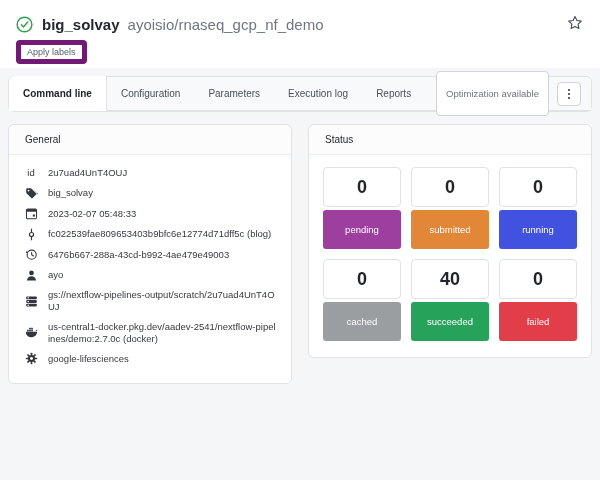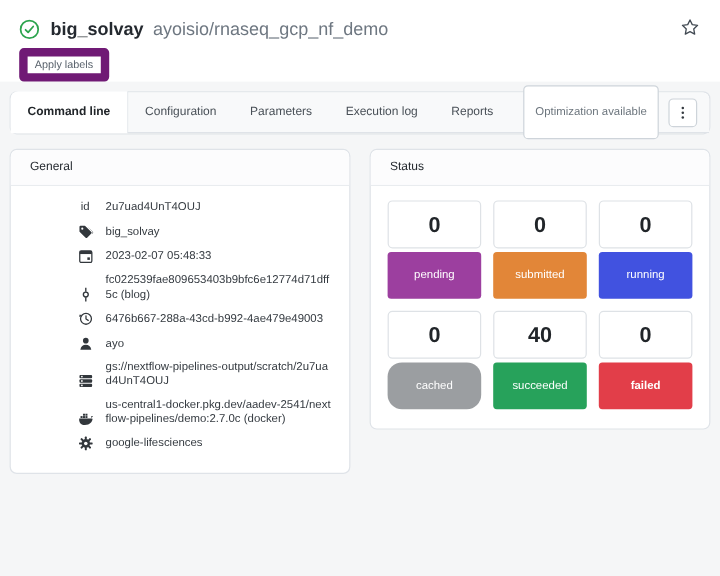--- a/index.html
+++ b/index.html
@@ -8,21 +8,21 @@
 
   
   .page-header { background: #fff; height: 68px; padding: 15px 16px 0; }
   .header-row1 { display: flex; align-items: center; }
   .check-icon { width: 17px; height: 17px; margin-right: 9px; flex: 0 0 17px; }
   .run-name { font-size: 15px; font-weight: bold; color: #24292f; }
   .project-name { font-size: 15px; color: #6e7781; margin-left: 8px; }
   .star-btn { margin-left: auto; width: 18px; height: 18px; background: none; border: none; cursor: pointer; padding: 0; }
   .star-btn svg { width: 16px; height: 16px; }
   .apply-labels { display: inline-block; margin-top: 7px; font-size: 9px; color: #57606a;
-                  border: 7px solid #701a75; border-radius: 4px; padding: 2px 6px; background: #fff; cursor: pointer; }
+                  border: 5px solid #701a75; border-radius: 4px; padding: 2px 6px; background: #fff; cursor: pointer; }
 
   .content { padding: 8px; }
 
   .card { background: #fff; border: 1px solid #dfe3e8; border-radius: 6px; }
 
   
   .tabs-header { display: flex; align-items: flex-end; height: 34px; background: #f8f9fa;
                  border-bottom: 1px solid #dfe3e8; border-radius: 6px 6px 0 0; }
   .tab { height: 34px; display: flex; align-items: center; padding: 0 14px; font-size: 10px;
          color: #495057; cursor: pointer; }
@@ -43,22 +43,22 @@
               justify-content: center; cursor: pointer; }
   .copy-btn svg { width: 12px; height: 12px; }
 
   
   .cards-row { display: flex; gap: 16px; margin-top: 12px; align-items: flex-start; }
   .half-card { flex: 1; min-width: 0; }
   .card-header { font-size: 10px; color: #24292f; padding: 9px 16px; border-bottom: 1px solid #e9ecef;
                  background: #fcfcfd; border-radius: 6px 6px 0 0; }
 
   .general-body { padding: 12px 14px 10px; }
-  .g-row { display: flex; align-items: flex-end; margin-bottom: 7.5px; font-size: 9.5px;
-           color: #343a40; line-height: 12px; margin-left: 40px; }
+  .g-row { display: flex; align-items: center; margin-bottom: 7.5px; font-size: 9.5px;
+           color: #343a40; line-height: 12px; }
   .g-icon { flex: 0 0 16px; width: 16px; margin-right: 9px; display: flex; justify-content: center;
             color: #32373c; font-size: 9.5px; }
   .g-icon svg { width: 13px; height: 13px; }
   .g-val { word-break: break-all; }
 
   .status-body { padding: 12px 14px 16px; display: grid; grid-template-columns: repeat(3, 1fr);
                  gap: 10px; }
   .tile-num { border: 1px solid #dee2e6; border-radius: 4px; height: 40px; display: flex;
               align-items: center; justify-content: center; font-size: 18px; font-weight: 600;
               color: #212529; background: #fff; }
@@ -233,28 +233,28 @@
         <div class="tile">
           <div class="tile-num">0</div>
           <div class="tile-chip" style="background: rgb(226, 134, 56);">submitted</div>
         </div>
         <div class="tile">
           <div class="tile-num">0</div>
           <div class="tile-chip" style="background: rgb(65, 82, 224);">running</div>
         </div>
         <div class="tile">
           <div class="tile-num">0</div>
-          <div class="tile-chip" style="background: rgb(155, 158, 161); border-radius: 12px;">cached</div>
+          <div class="tile-chip" style="background: rgb(155, 158, 161);">cached</div>
         </div>
         <div class="tile">
           <div class="tile-num">40</div>
           <div class="tile-chip" style="background: rgb(39, 162, 91);">succeeded</div>
         </div>
         <div class="tile">
           <div class="tile-num">0</div>
-          <div class="tile-chip" style="background: rgb(226, 62, 73); font-weight: bold;">failed</div>
+          <div class="tile-chip" style="background: rgb(226, 62, 73);">failed</div>
         </div>
 
       </div>
     </div>
 
   </div>
 </div>
 
 </body></html>

